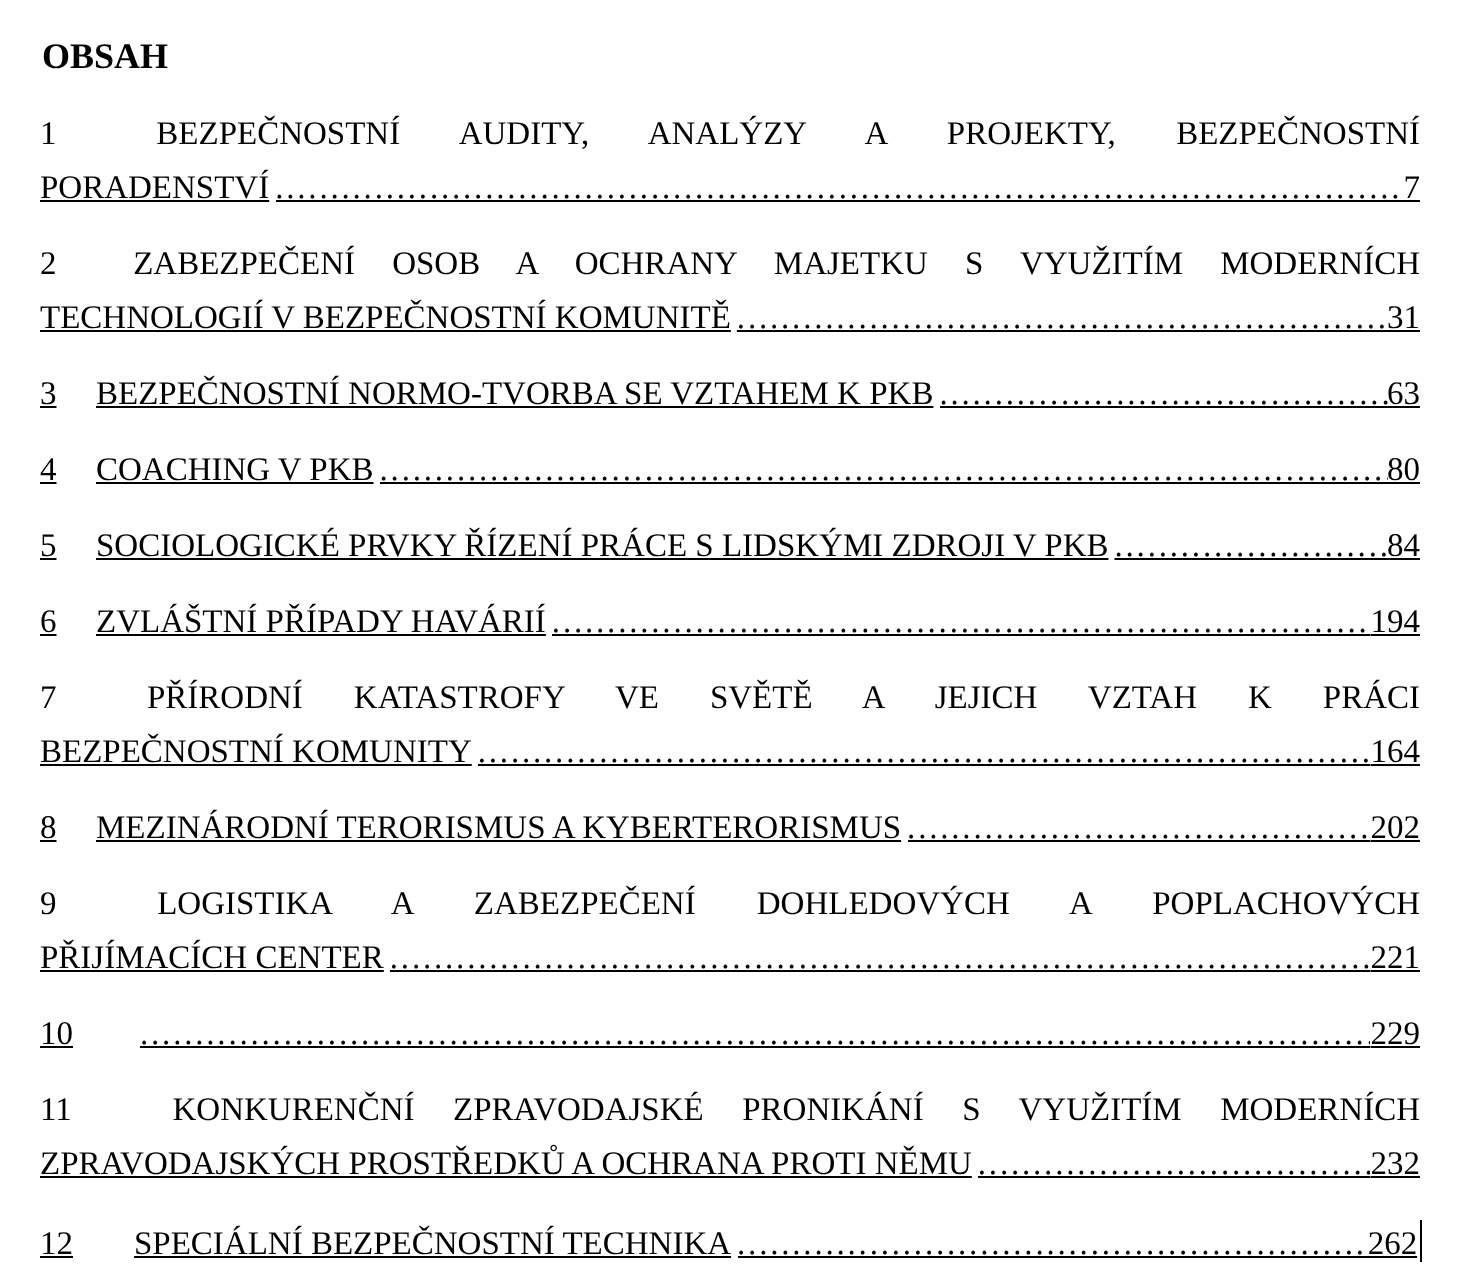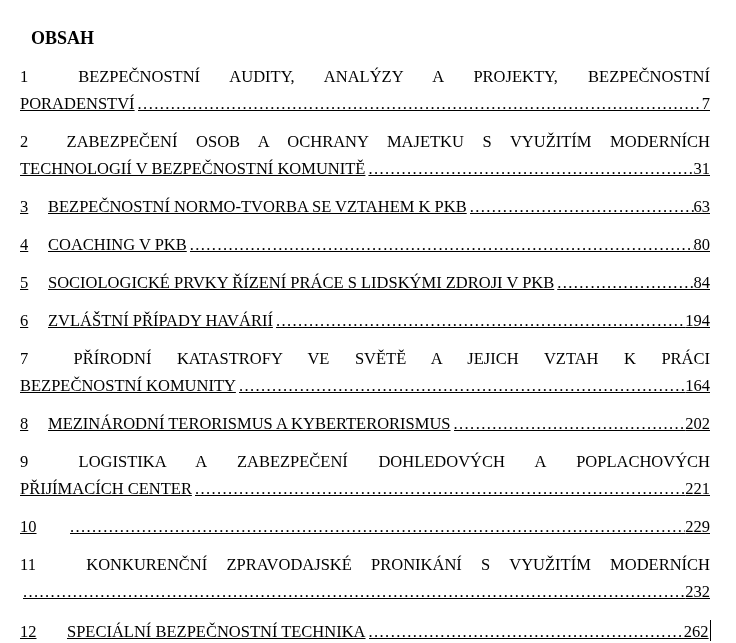--- a/index.html
+++ b/index.html
@@ -18,21 +18,21 @@
     box-sizing: border-box;
     width: 736px;
     height: 643px;
     padding: 15px 26px 0 20px;
     background: #ffffff;
   }
   .doc-heading {
     font-size: 18px;
     font-weight: bold;
     line-height: 25px;
-    margin: 11px;
+    margin: 1px;
   }
   .toc-list {
     margin-top: 12px;
   }
   .entry {
     font-size: 16.5px;
   }
   .entry + .entry {
     margin-top: 11px;
   }
@@ -166,20 +166,21 @@
       <div class="entry">
         <div class="line flexline">
           <span class="num wide">10</span>
           <span class="dots"></span>
           <span class="page-num">229</span>
         </div>
       </div>
       <div class="entry">
         <div class="line justify"><span class="num wide">11</span> <span>KONKURENČNÍ ZPRAVODAJSKÉ PRONIKÁNÍ S VYUŽITÍM MODERNÍCH</span></div>
         <div class="line flexline">
+          <span class="text">ZPRAVODAJSKÝCH PROSTŘEDKŮ A OCHRANA PROTI NĚMU</span>
           <span class="dots"></span>
           <span class="page-num">232</span>
         </div>
       </div>
       <div class="entry">
         <div class="line flexline">
           <span class="num wide">12</span>
           <span class="text">SPECIÁLNÍ BEZPEČNOSTNÍ TECHNIKA</span>
           <span class="dots"></span>
           <span class="page-num">262</span>

